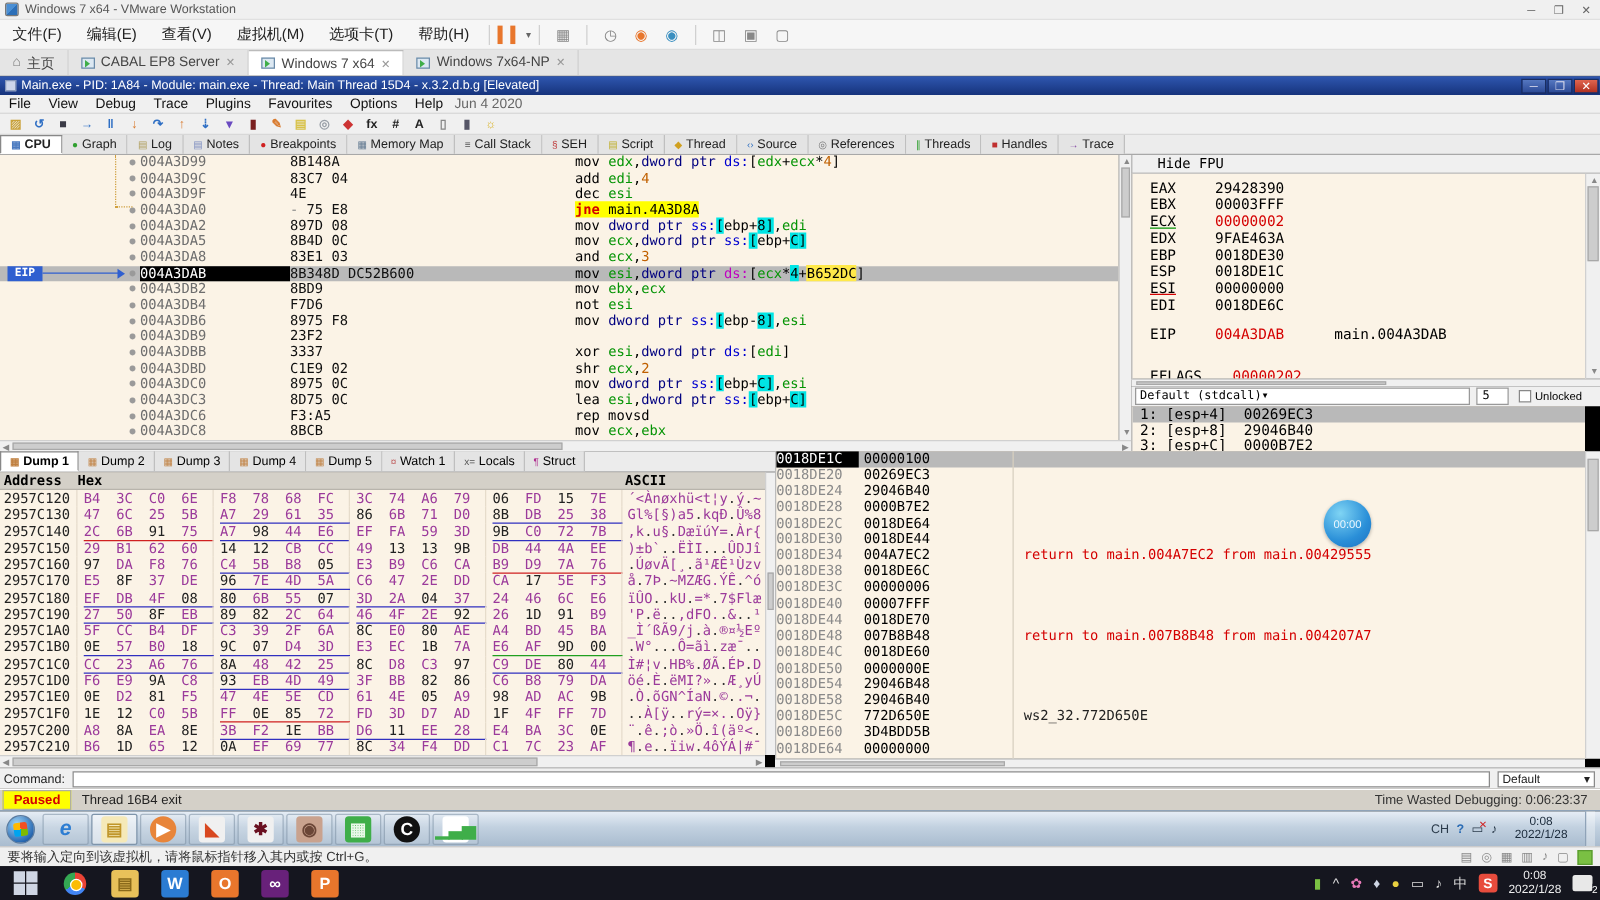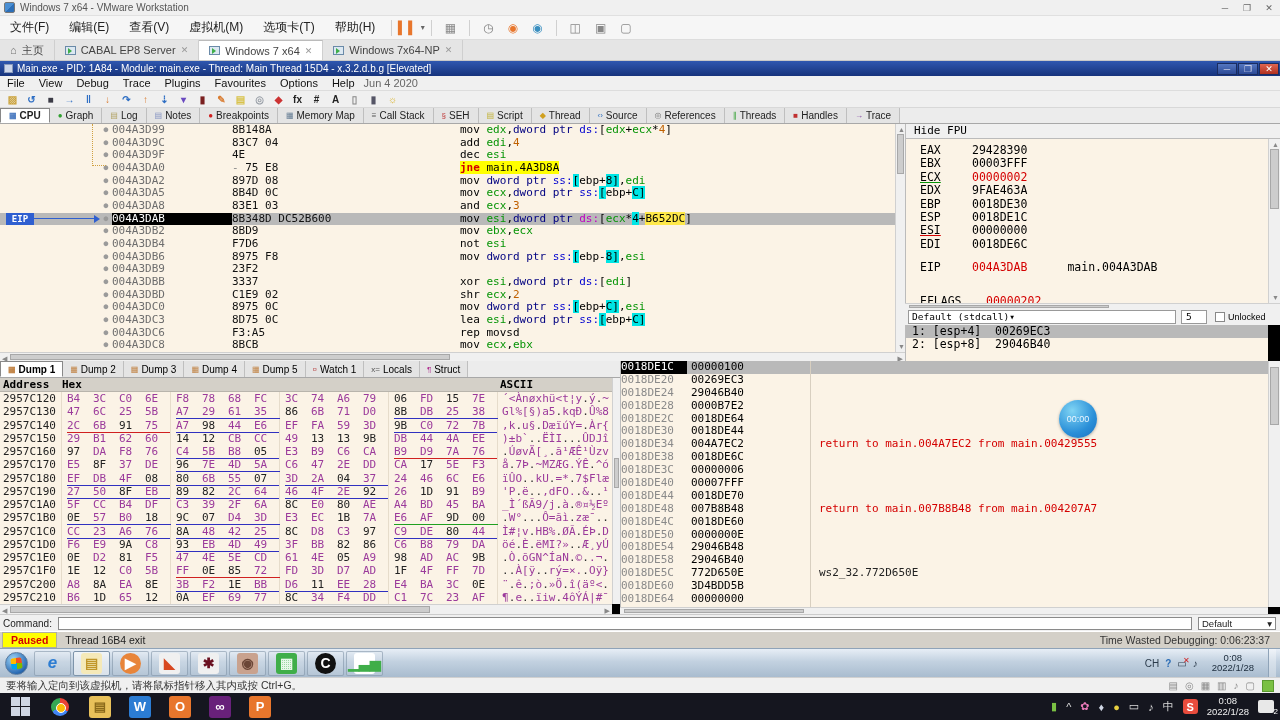--- a/index.html
+++ b/index.html
@@ -57,21 +57,21 @@
 #eip-line{left:34px;top:218px;width:62px;height:1px;background:#2f5fd0}
 #eip-arrow{left:94px;top:215px;width:0;height:0;border-left:6px solid #2f5fd0;border-top:4px solid transparent;border-bottom:4px solid transparent}
 #jline-v{left:92px;top:124px;width:0;height:42px;border-left:1px dotted #d0a040}
 #jline-h{left:92px;top:165px;width:14px;height:0;border-top:1px dotted #d0a040}
 .vscroll{background:#f0f0f0;border-left:1px solid #d0d0d0}
 .vscroll .thumb{position:absolute;left:1px;right:1px;background:#cdcdcd;border:1px solid #a8a8a8}
 .hscroll{background:#f0f0f0;border-top:1px solid #d0d0d0}
 .hscroll .thumb{position:absolute;top:1px;bottom:1px;background:#cdcdcd;border:1px solid #a8a8a8}
 .sarrow{position:absolute;font-size:7px;color:#888;line-height:9px}
 
-#regs-header{left:905px;top:124px;width:375px;height:15px;background:#f0f0f0;border-bottom:1px solid #bbb;border-left:1px solid #bbb;font-size:11px;padding-left:8px;line-height:14px;font-family:"DejaVu Sans Mono",monospace}
+#regs-header{left:905px;top:124px;width:375px;height:15px;background:#f0f0f0;border-bottom:1px solid #bbb;border-left:1px solid #bbb;font-size:11px;padding-left:20px;line-height:14px;font-family:"DejaVu Sans Mono",monospace}
 #regs-list{left:905px;top:139px;width:363px;height:164px;background:#fbf3e6;border-left:1px solid #bbb;overflow:hidden;font-size:11.5px;font-family:"DejaVu Sans Mono",monospace}
 .rrow{position:absolute;left:14px;white-space:pre}
 .rname{display:inline-block;width:52px;color:#000}
 .rname.ulg{text-decoration:underline;text-decoration-color:#059405}
 .rname.ulr{text-decoration:underline;text-decoration-color:#d40000}
 .rval{color:#000}.red{color:#d40000}
 .rsym{color:#000;margin-left:40px}
 #regs-vscroll{left:1268px;top:139px;width:12px;height:164px}
 #regs-hscroll{left:905px;top:303px;width:375px;height:6px}
 #conv-row{left:905px;top:309px;width:375px;height:16px;background:#f0f0f0;display:flex;align-items:center;font-size:9.5px;font-family:"DejaVu Sans Mono",monospace}
@@ -370,21 +370,21 @@
   </div>
   <div id="conv-row" class="abs">
     <span id="conv-select">
         <span>Default (stdcall)</span>
         <span>▾</span>
       </span>
     <span id="conv-spin">5</span>
     <span id="conv-chk"></span>
     <span id="conv-lock">Unlocked</span>
   </div>
-  <div id="args" class="abs"><span id="argRows"><div class="arow sel">1: [esp+4]  00269EC3</div><div class="arow">2: [esp+8]  29046B40</div></span></div>
+  <div id="args" class="abs"><span id="argRows"><div class="arow sel">1: [esp+4]  00269EC3</div><div class="arow">2: [esp+8]  29046B40</div><div class="arow">3: [esp+C]  0000B7E2</div></span></div>
 
   <div id="dumptabs" class="abs">
       <span id="dumpTabs" style="display:flex">
         <span class="dtab on">
           <span class="vg" style="color:#c08040">▦</span>
           <span>Dump 1</span>
         </span>
         <span class="dtab">
           <span class="vg" style="color:#c08040">▦</span>
           <span>Dump 2</span>

